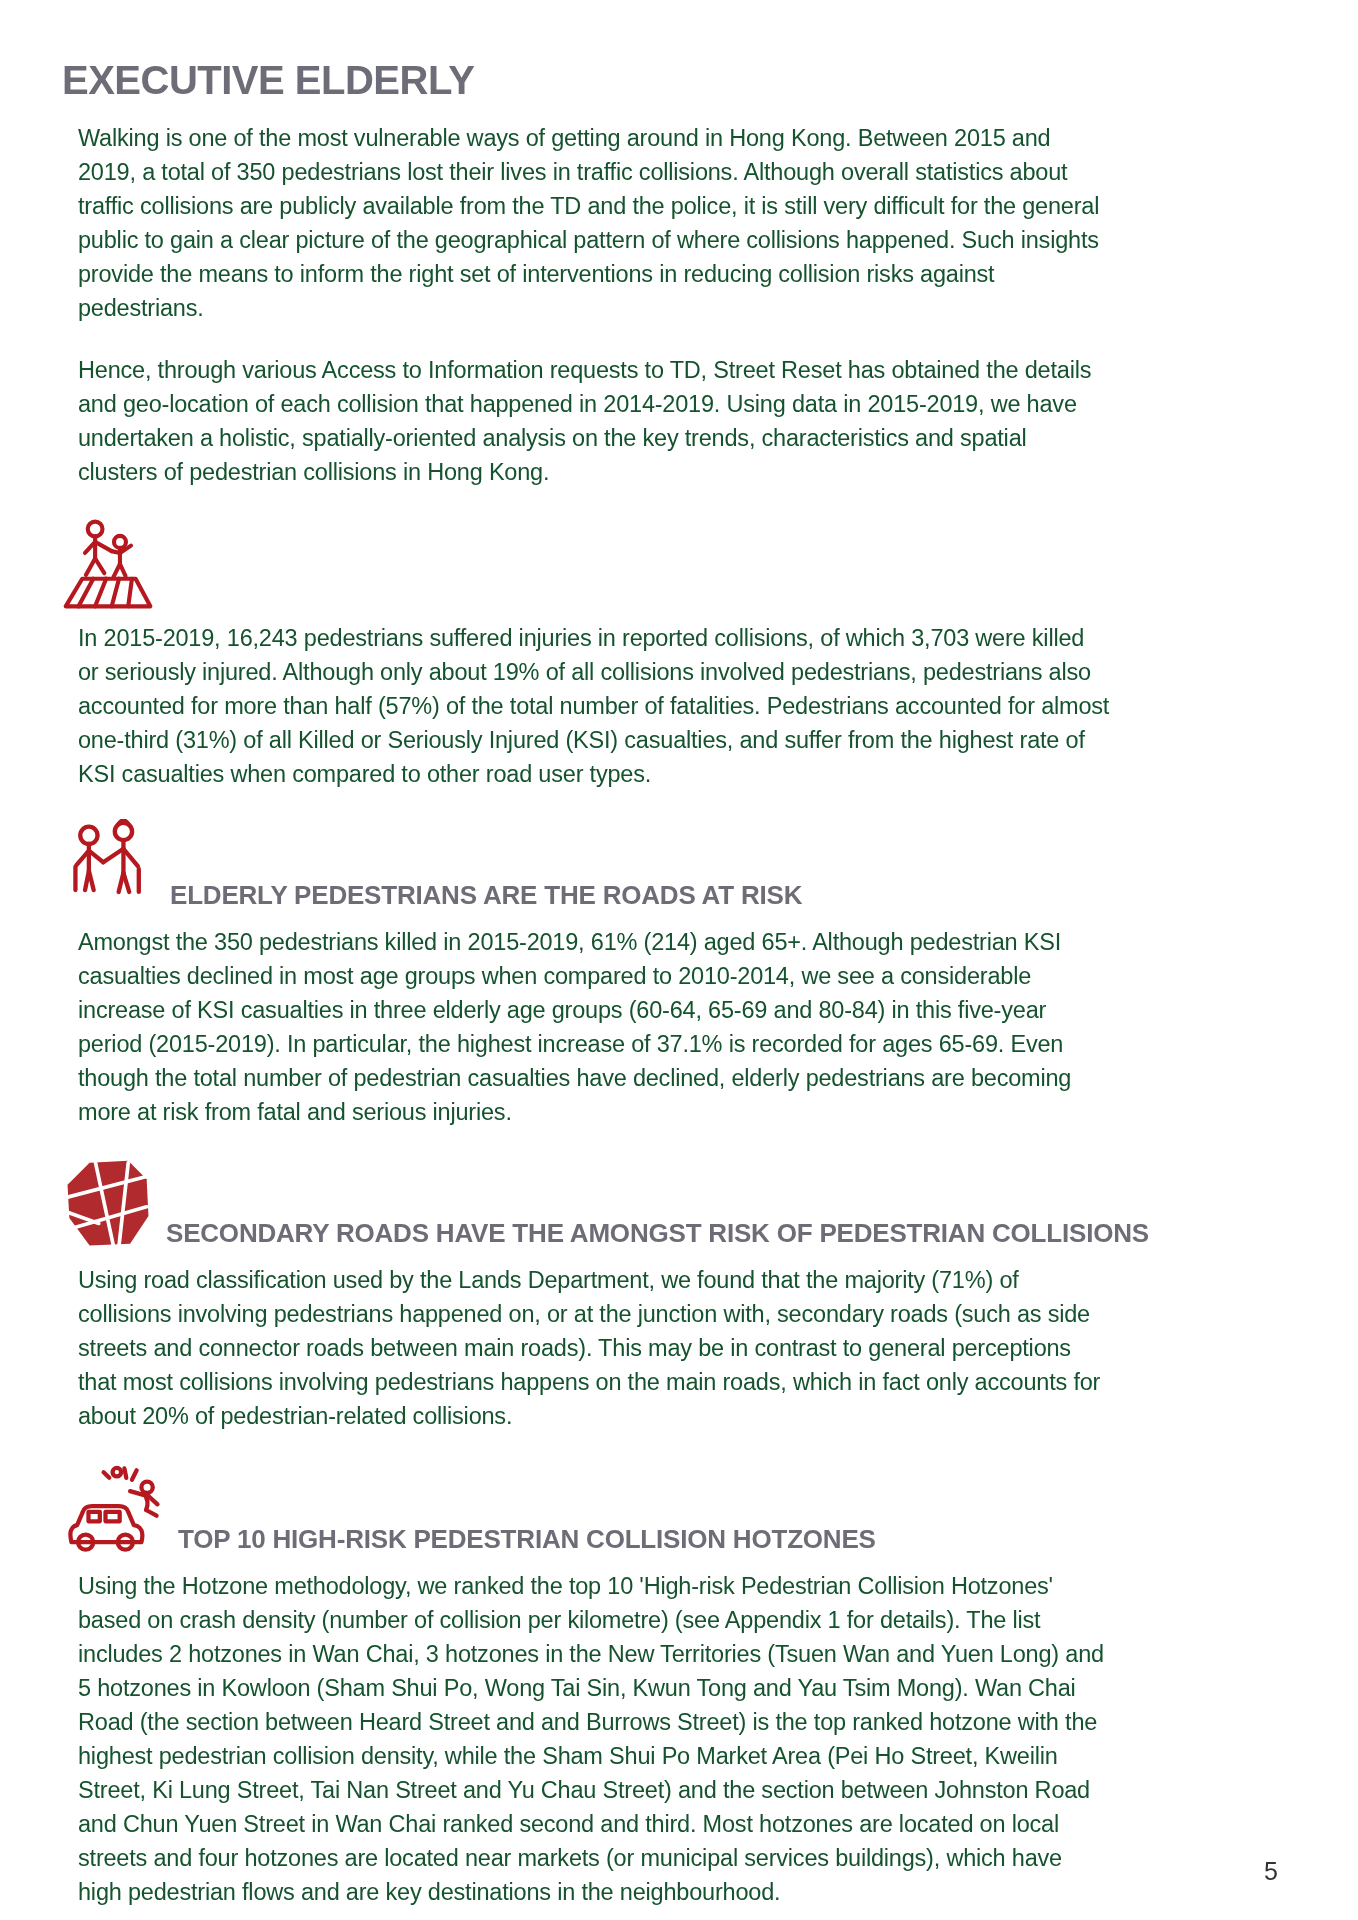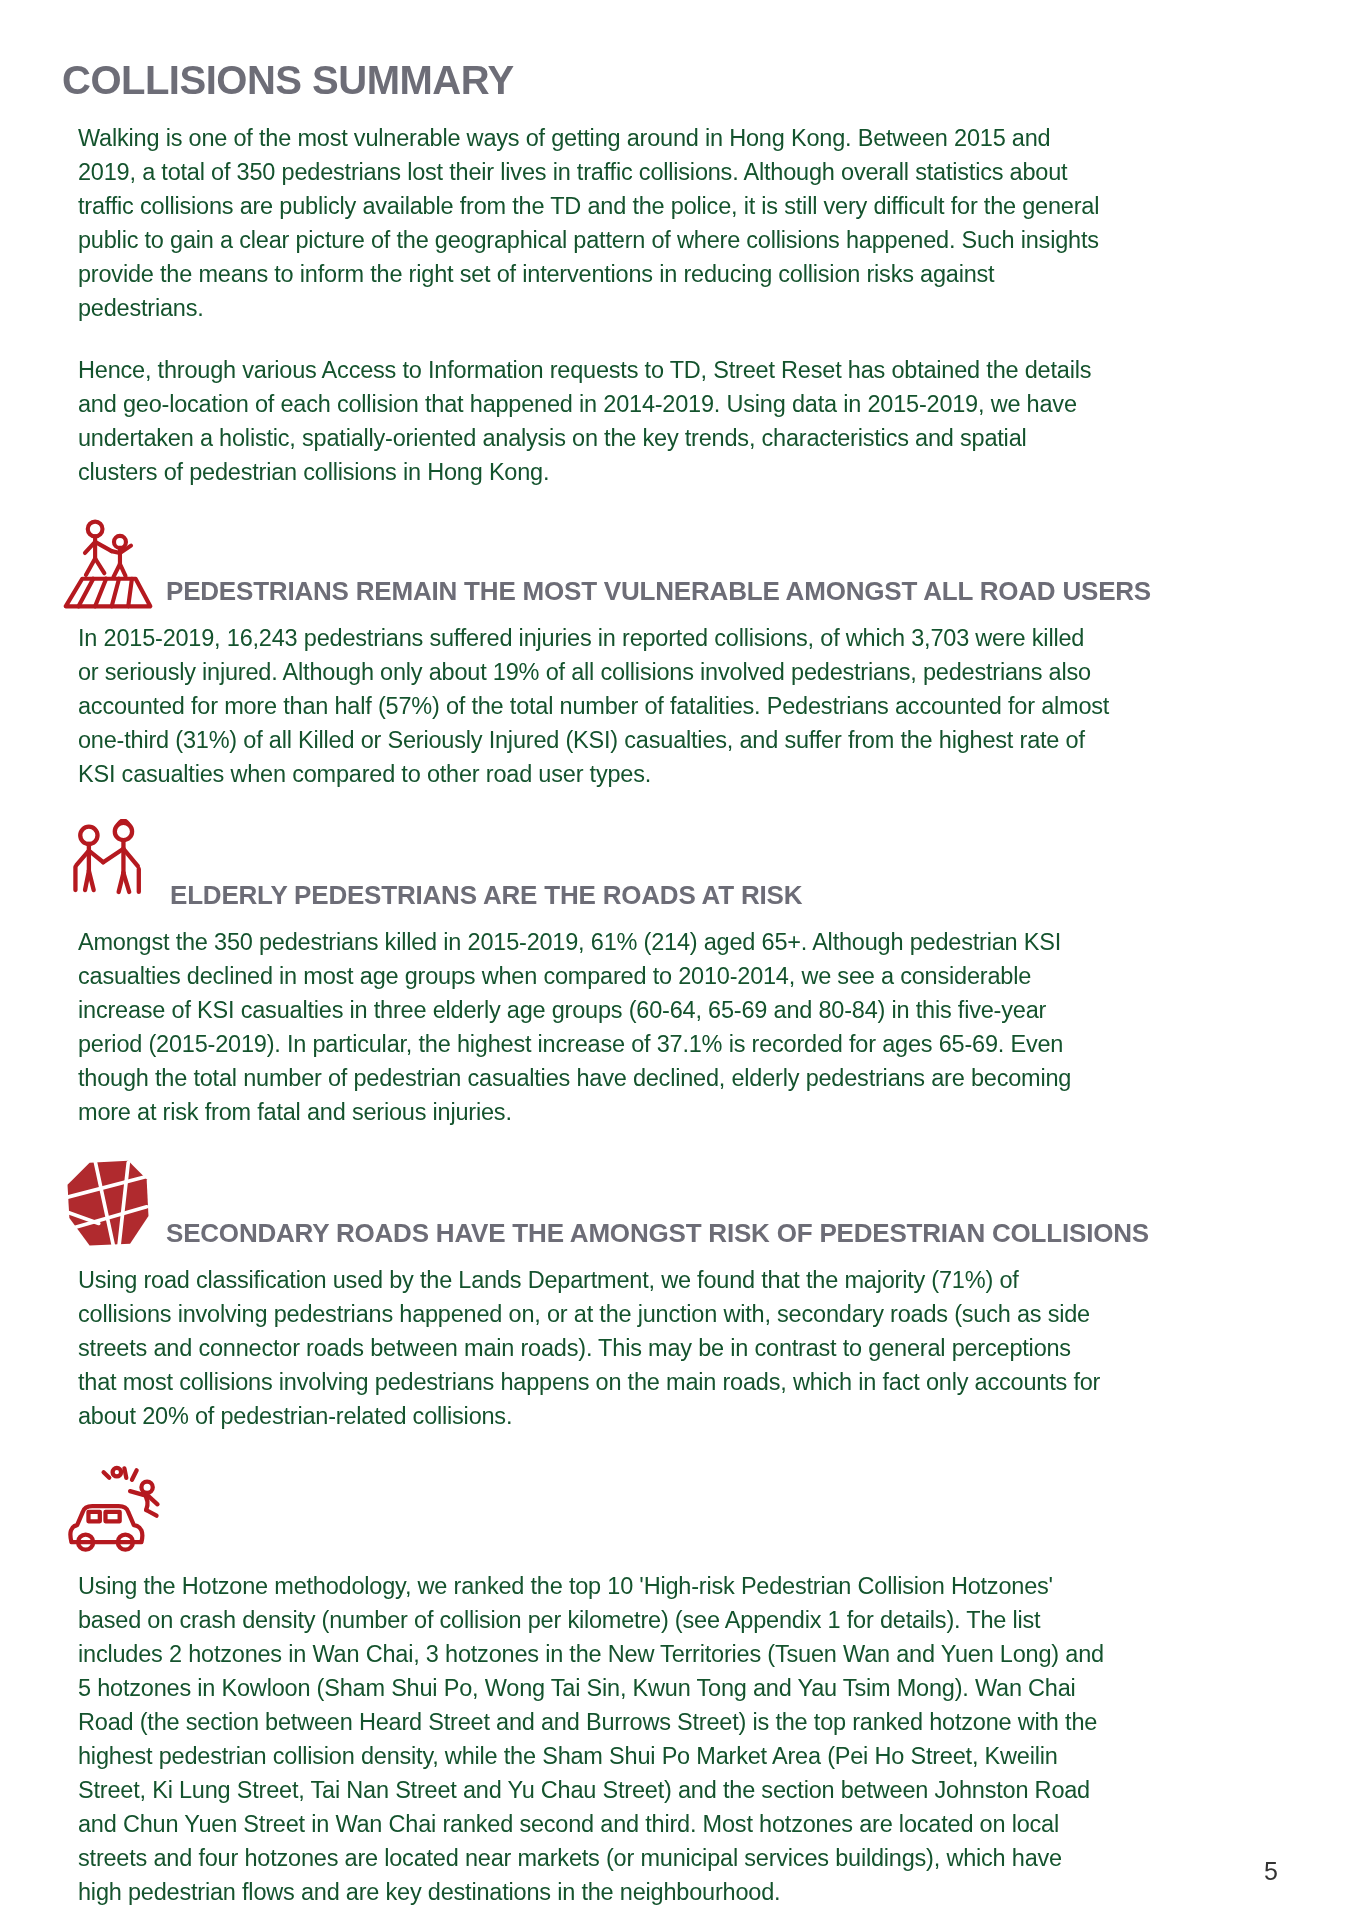--- a/index.html
+++ b/index.html
@@ -56,21 +56,21 @@
   }
   svg .r-stroke { stroke: #b5191f; fill: none; stroke-width: 4.5; stroke-linecap: round; stroke-linejoin: round; }
   svg .r-fill { fill: #b02a2e; stroke: none; }
   svg .w-stroke { stroke: #ffffff; fill: none; stroke-width: 4; stroke-linecap: round; }
 </style>
 </head>
 <body>
 
 <div class="page">
 
-  <h1 class="doc-title">COLLISIONS SUMMARY</h1>
+  <h1 class="doc-title">EXECUTIVE ELDERLY</h1>
 
   <p class="body-text">Walking is one of the most vulnerable ways of getting around in Hong Kong. Between 2015 and 2019, a total of 350 pedestrians lost their lives in traffic collisions. Although overall statistics about traffic collisions are publicly available from the TD and the police, it is still very difficult for the general public to gain a clear picture of the geographical pattern of where collisions happened. Such insights provide the means to inform the right set of interventions in reducing collision risks against pedestrians.</p>
   <p class="body-text">Hence, through various Access to Information requests to TD, Street Reset has obtained the details and geo-location of each collision that happened in 2014-2019. Using data in 2015-2019, we have undertaken a holistic, spatially-oriented analysis on the key trends, characteristics and spatial clusters of pedestrian collisions in Hong Kong.</p>
 
   <div class="section-header">
     <span class="icon-box">
       <svg width="92" height="94" viewBox="0 0 100 100">
         <polygon class="r-stroke" points="4,96 22,66 80,66 96,96"></polygon>
         <line class="r-stroke" x1="34" y1="66" x2="18" y2="96"></line>
         <line class="r-stroke" x1="48" y1="66" x2="36" y2="96"></line>
@@ -83,21 +83,20 @@
         <path class="r-stroke" d="M36,44 L26,62"></path>
         <path class="r-stroke" d="M36,44 L46,60"></path>
         <circle class="r-stroke" cx="63" cy="26" r="6.5"></circle>
         <path class="r-stroke" d="M63,33 V50"></path>
         <path class="r-stroke" d="M63,38 L54,36"></path>
         <path class="r-stroke" d="M63,38 L75,30"></path>
         <path class="r-stroke" d="M63,50 L56,64"></path>
         <path class="r-stroke" d="M63,50 L69,63"></path>
       </svg>
     </span>
-    <span class="section-heading">PEDESTRIANS REMAIN THE MOST VULNERABLE AMONGST ALL ROAD USERS</span>
   </div>
   <p class="body-text">In 2015-2019, 16,243 pedestrians suffered injuries in reported collisions, of which 3,703 were killed or seriously injured. Although only about 19% of all collisions involved pedestrians, pedestrians also accounted for more than half (57%) of the total number of fatalities. Pedestrians accounted for almost one-third (31%) of all Killed or Seriously Injured (KSI) casualties, and suffer from the highest rate of KSI casualties when compared to other road user types.</p>
 
   <div class="section-header">
     <span class="icon-box">
       <svg width="96" height="96" viewBox="0 0 100 100">
         <circle class="r-stroke" cx="28" cy="17" r="9"></circle>
         <path class="r-stroke" d="M28,26 V54"></path>
         <path class="r-stroke" d="M28,33 L15,48"></path>
         <path class="r-stroke" d="M28,33 L43,45"></path>
@@ -145,20 +144,21 @@
         <path class="r-stroke" d="M86,32 Q93,40 89,50"></path>
         <path class="r-stroke" d="M86,34 L72,30"></path>
         <path class="r-stroke" d="M90,34 L101,44"></path>
         <path class="r-stroke" d="M89,50 L100,56"></path>
         <circle class="r-stroke" cx="58" cy="10" r="4.5"></circle>
         <line class="r-stroke" x1="68" y1="16" x2="66" y2="6"></line>
         <line class="r-stroke" x1="74" y1="18" x2="79" y2="8"></line>
         <line class="r-stroke" x1="50" y1="16" x2="44" y2="10"></line>
       </svg>
     </span>
+    <span class="section-heading">TOP 10 HIGH-RISK PEDESTRIAN COLLISION HOTZONES</span>
   </div>
   <p class="body-text">Using the Hotzone methodology, we ranked the top 10 'High-risk Pedestrian Collision Hotzones' based on crash density (number of collision per kilometre) (see Appendix 1 for details). The list includes 2 hotzones in Wan Chai, 3 hotzones in the New Territories (Tsuen Wan and Yuen Long) and 5 hotzones in Kowloon (Sham Shui Po, Wong Tai Sin, Kwun Tong and Yau Tsim Mong). Wan Chai Road (the section between Heard Street and and Burrows Street) is the top ranked hotzone with the highest pedestrian collision density, while the Sham Shui Po Market Area (Pei Ho Street, Kweilin Street, Ki Lung Street, Tai Nan Street and Yu Chau Street) and the section between Johnston Road and Chun Yuen Street in Wan Chai ranked second and third. Most hotzones are located on local streets and four hotzones are located near markets (or municipal services buildings), which have high pedestrian flows and are key destinations in the neighbourhood.</p>
 
   <p class="body-text closing"><span>An interactive map showing the hotzones can be found in the Hong Kong Traffic Injury Collision Database (developed by Street Reset): </span></p>
 
   <div class="page-number">5</div>
 
 </div>
 
 </body></html>

